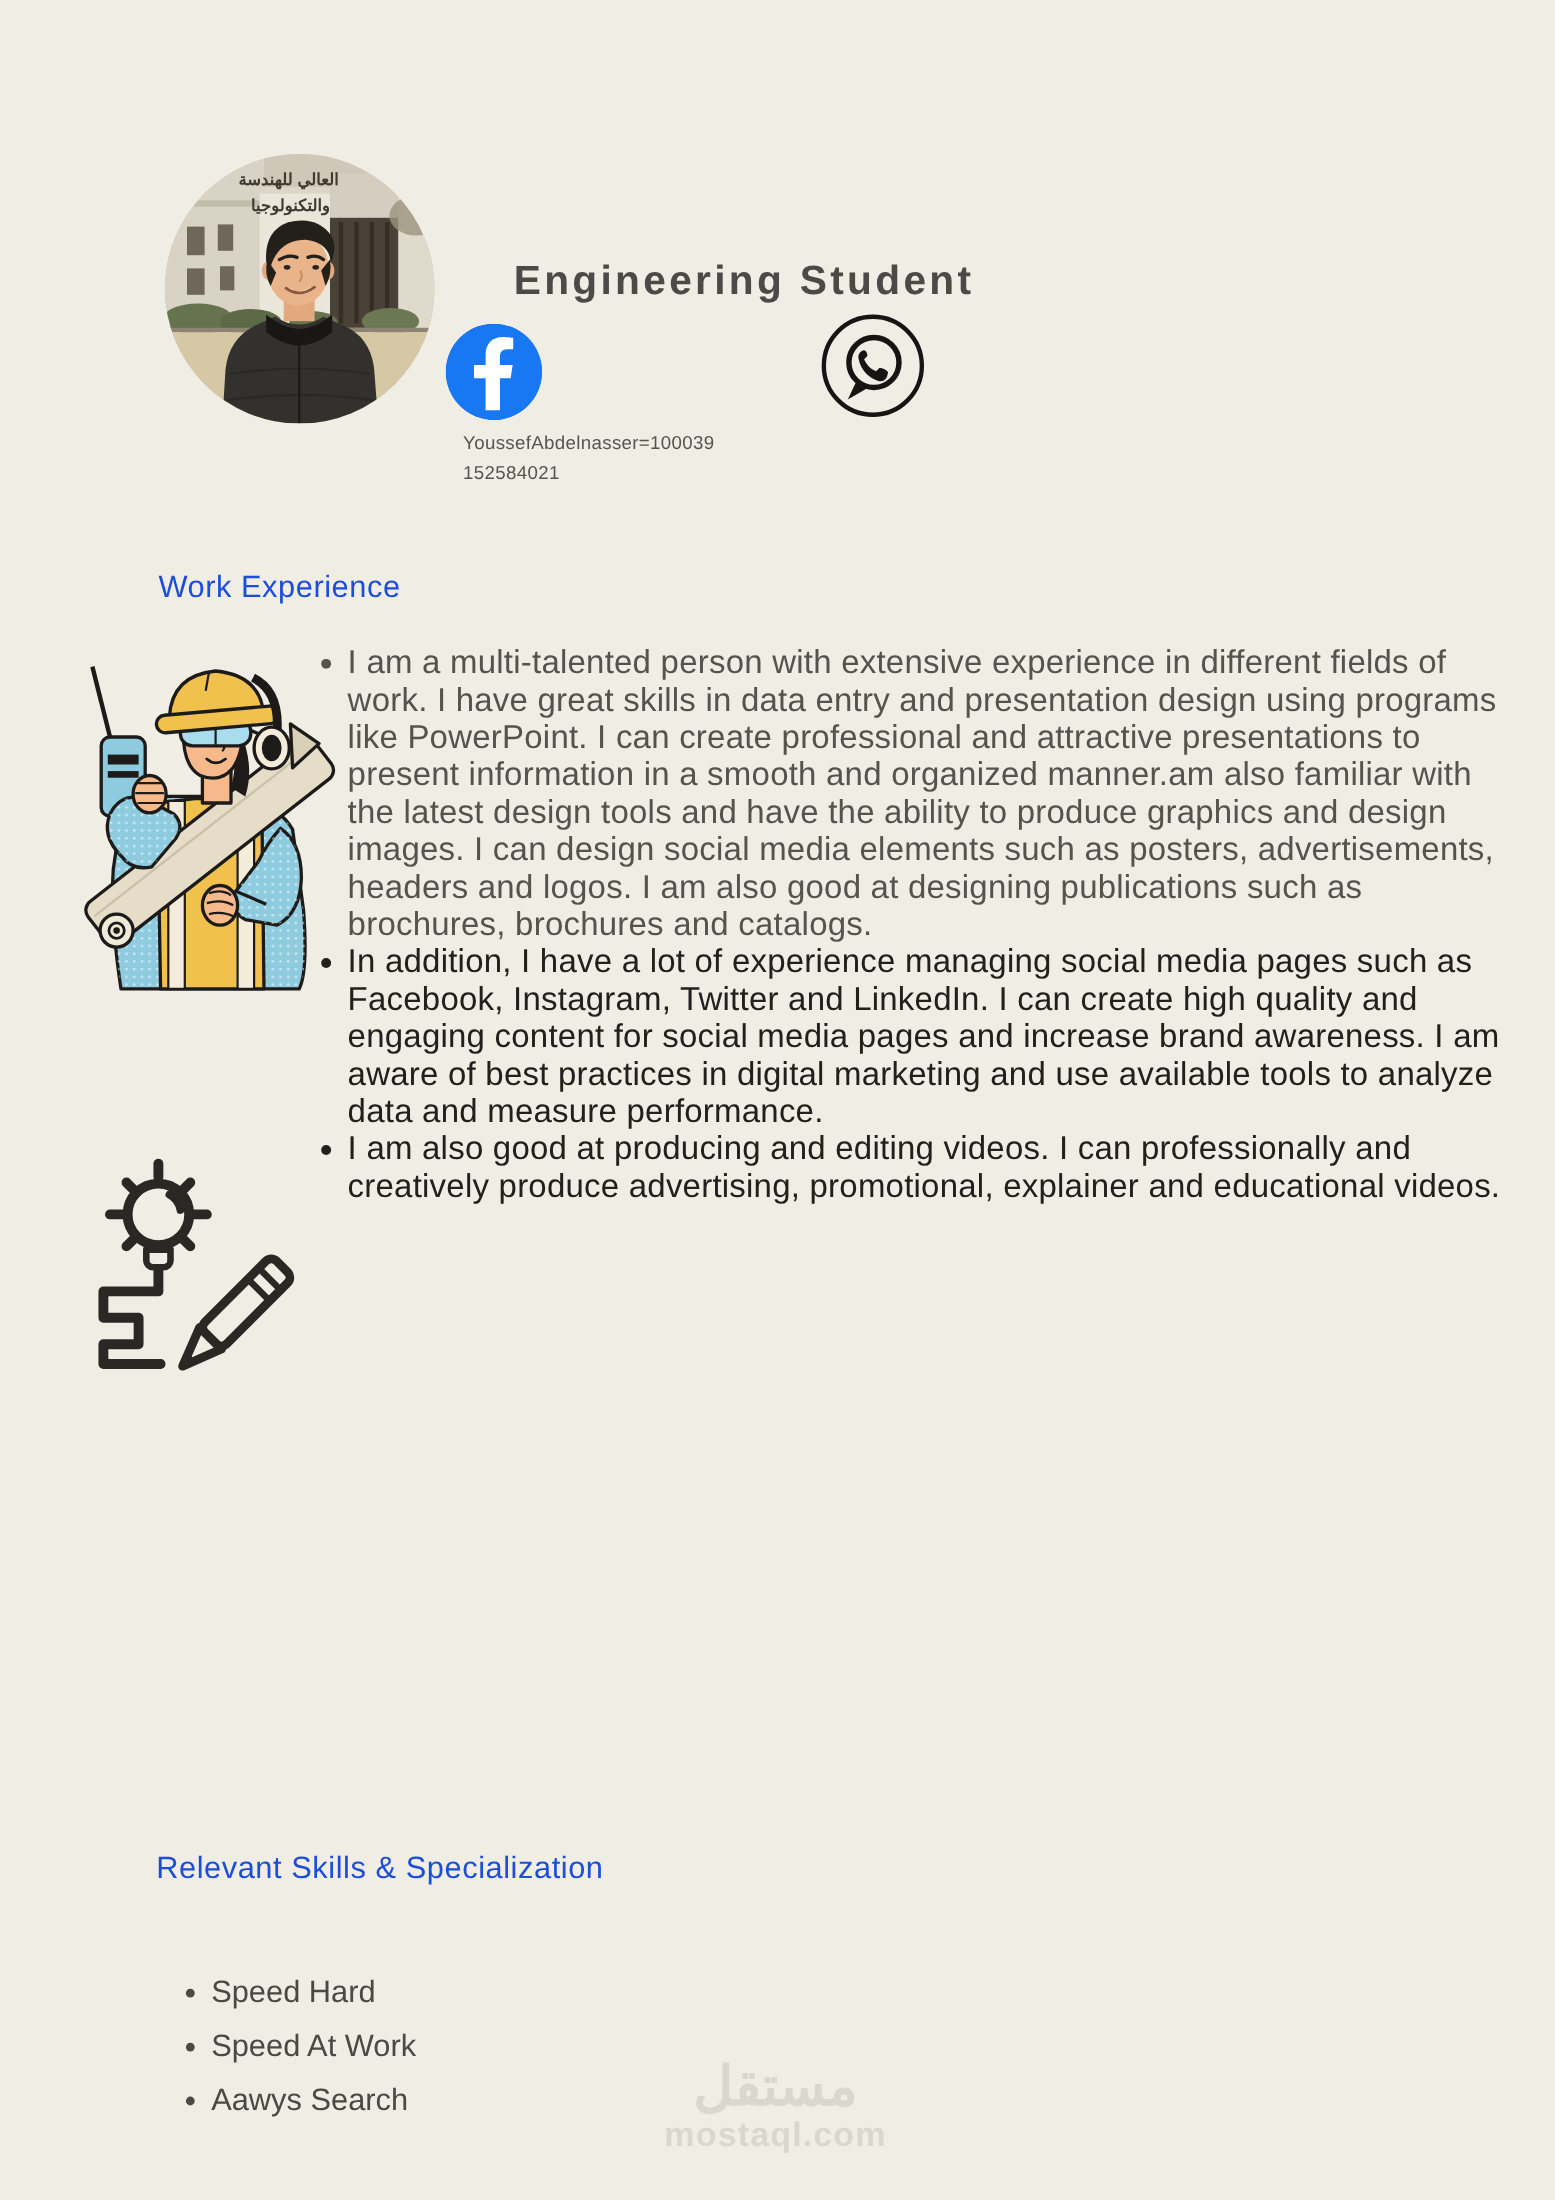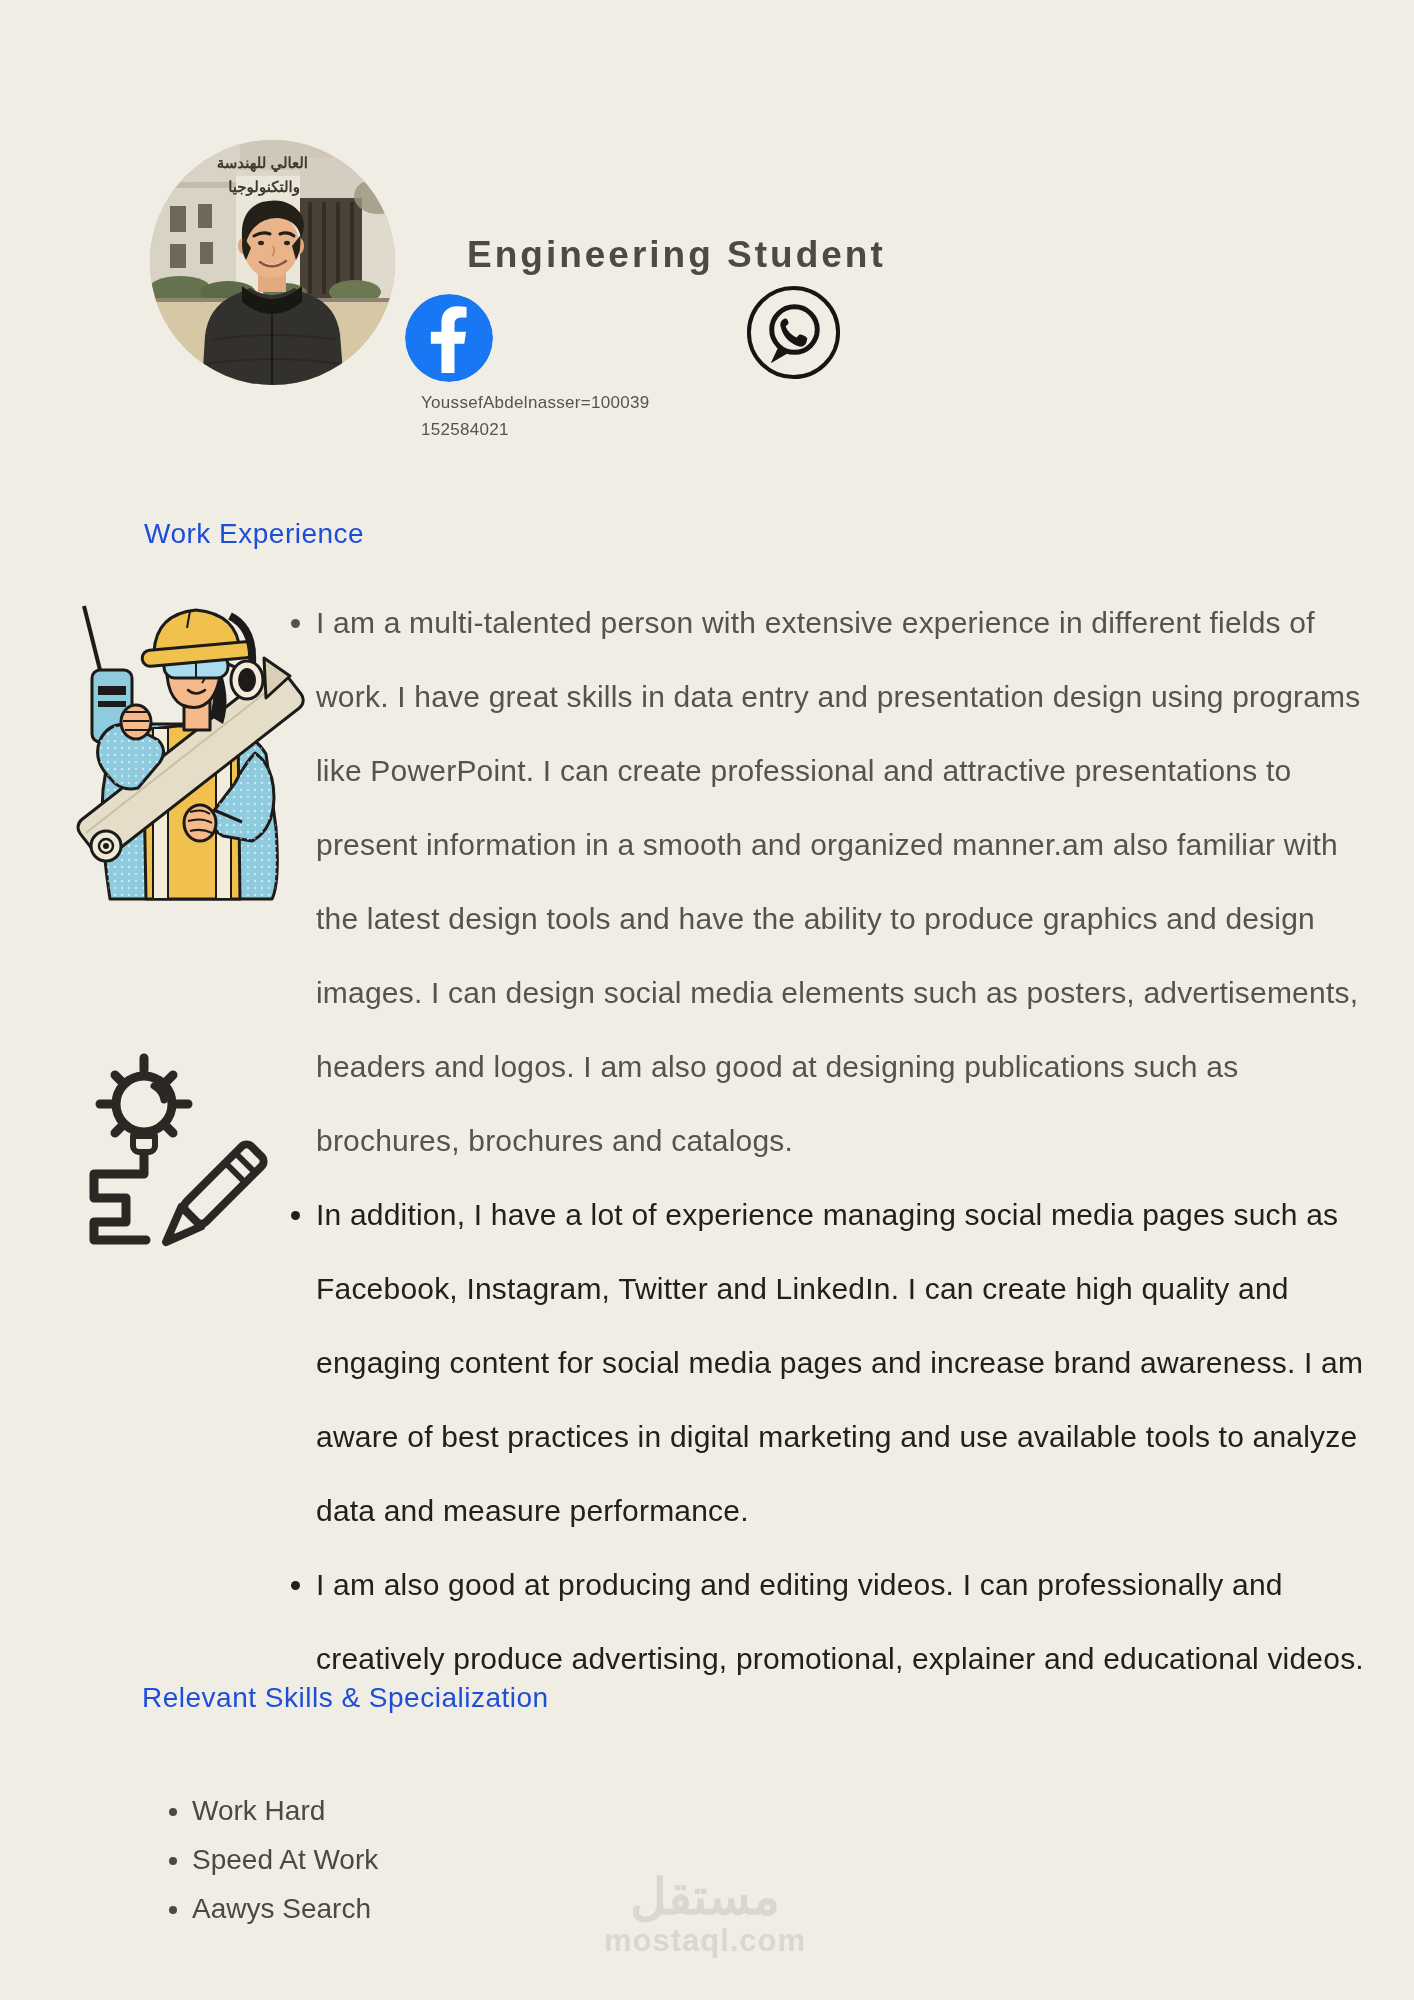--- a/index.html
+++ b/index.html
@@ -17,21 +17,21 @@
   .wa-icon{left:744px;top:283px;width:99px;height:99px;}
   .fb-handle{left:421px;top:389px;font-size:17px;line-height:27px;color:#56544f;letter-spacing:.3px;}
   .phones{left:737px;top:377px;font-size:26px;line-height:36px;color:#4a4845;letter-spacing:.5px;}
   
   .sec-heading{margin:0;font-weight:400;font-size:28px;color:#1d4ed8;letter-spacing:.5px;white-space:nowrap;}
   .we-heading{left:144px;top:518px;}
   .skills-heading{left:142px;top:1682px;}
   .worker{left:50px;top:578px;width:260px;height:325px;}
   .idea{left:66px;top:1046px;width:205px;height:210px;}
   ul.we-list{left:288px;top:586px;width:1052px;margin:0;padding:0 0 0 28px;
-    font-size:30px;line-height:74px;letter-spacing:.2px;}
+    font-size:30px;line-height:34px;letter-spacing:.2px;}
   ul.we-list li{margin:0;padding:0;}
   li.light{color:#56534d;}
   li.dark{color:#21201d;}
   ul.skills-list{left:162px;top:1786px;width:600px;margin:0;padding:0 0 0 30px;
     font-size:28px;line-height:49px;color:#4b4945;}
   ul.skills-list li{margin:0;padding:0;}
   
   .watermark{left:545px;top:1868px;width:320px;text-align:center;color:#dad7ce;user-select:none;}
   .wm-ar{font-size:50px;font-weight:700;line-height:58px;}
   .wm-en{font-size:31px;font-weight:700;line-height:30px;letter-spacing:1px;}
@@ -214,21 +214,21 @@
           <rect x="36" y="-14" width="92" height="28" rx="7"></rect>
           <line x1="98" y1="-14" x2="98" y2="14" stroke-width="6"></line>
           <line x1="112" y1="-14" x2="112" y2="14" stroke-width="6"></line>
         </g>
       </g>
     </svg>
   </div>
 
   <h2 class="abs sec-heading skills-heading">Relevant Skills &amp; Specialization</h2>
   <ul class="abs skills-list">
-    <li>Work Hard</li>
+    <li>Speed Hard</li>
     <li>Speed At Work</li>
     <li>Aawys Search</li>
   </ul>
 
   <div class="abs watermark">
     <div class="wm-ar" dir="rtl">مستقل</div>
     <div class="wm-en">mostaql.com</div>
   </div>
 
 </div>

